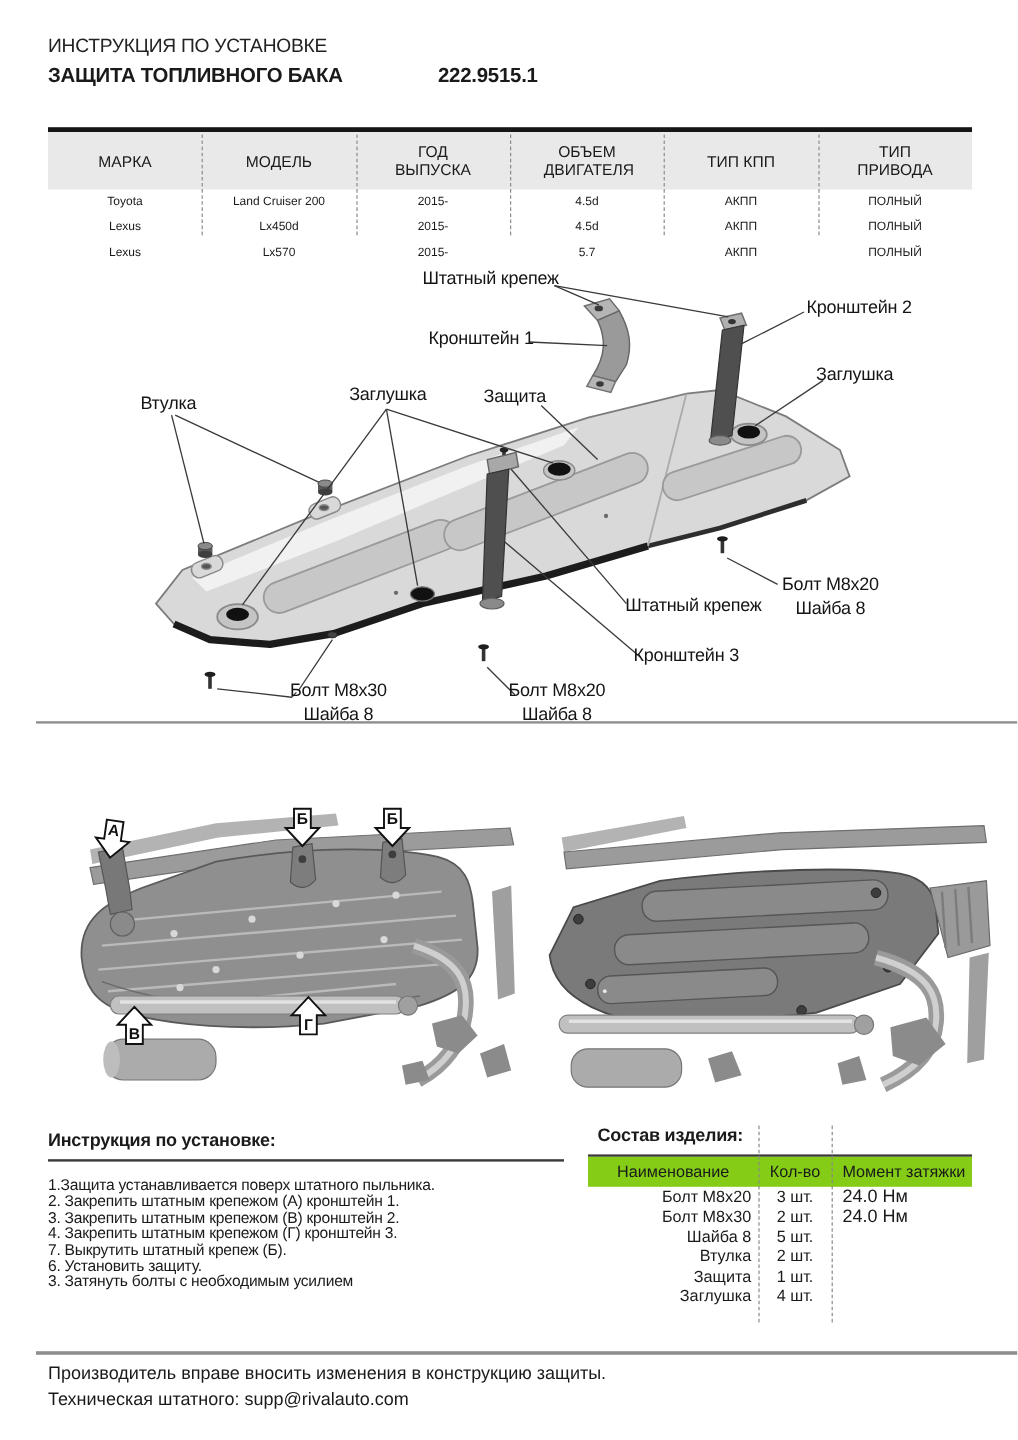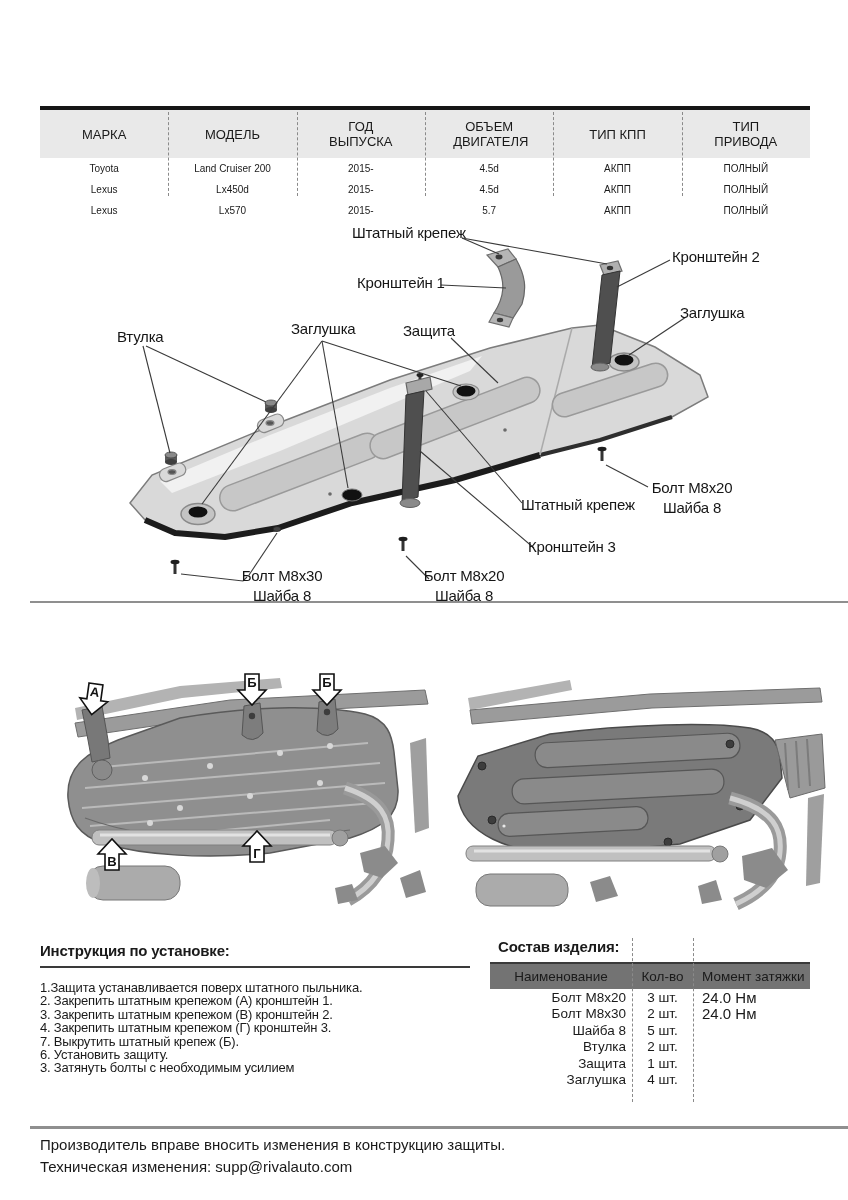--- a/index.html
+++ b/index.html
@@ -32,41 +32,48 @@
   .instructions{position:absolute;left:40px;top:942px;width:430px;}
   .sec-title{font-size:15px;font-weight:bold;letter-spacing:-0.2px;}
   .sec-rule{margin-top:7px;border-bottom:2px solid #3a3a3a;}
   .steps{margin-top:13px;}
   .step{font-size:13px;line-height:13.4px;letter-spacing:-0.2px;}
 
   
   .parts{position:absolute;left:490px;top:938px;width:320px;}
   .parts-title{font-size:15px;font-weight:bold;padding-left:8px;letter-spacing:-0.2px;}
   .parts-rule{margin-top:7px;border-bottom:2px solid #3a3a3a;}
-  .parts-head{display:flex;height:25px;background:#737373;align-items:center;font-size:13.5px;}
+  .parts-head{display:flex;height:25px;background:#84cc16;align-items:center;font-size:13.5px;}
   .parts-row{display:flex;height:16.5px;align-items:center;font-size:13.5px;}
   .pc1{width:142px;text-align:right;padding-right:6px;box-sizing:border-box;}
   .pc2{width:61px;text-align:center;}
   .pc3{flex:1;padding-left:9px;}
   .parts-head .pc1,.parts-head .pc2{text-align:center;padding:0;}
   .parts-row .pc3{font-size:15px;}
   .pdash{position:absolute;top:0;height:164px;border-left:1px dashed #8a8a8a;}
 
   
   .footer-line1{position:absolute;left:40px;top:1136px;font-size:15px;}
   .footer-line2{position:absolute;left:40px;top:1158px;font-size:15px;}
   .footer-line2 b{font-weight:normal;}
 
   svg text{font-family:"Liberation Sans","DejaVu Sans",sans-serif;}
 </style>
 </head>
 <body>
 
 <div class="page">
 
+  <div class="title-block">
+    <div class="title-line1">ИНСТРУКЦИЯ ПО УСТАНОВКЕ</div>
+    <div class="title-line2">
+      <span>ЗАЩИТА ТОПЛИВНОГО БАКА</span>
+      <span class="part-number">222.9515.1</span>
+    </div>
+  </div>
 
   <div class="fit-table">
     <div class="fit-col">
       <div class="fit-head">
           <span>МАРКА</span>
         </div>
       <div class="fit-cell">Toyota</div>
       <div class="fit-cell">Lexus</div>
       <div class="fit-cell">Lexus</div>
     </div>
@@ -405,16 +412,16 @@
     <div class="parts-row">
       <div class="pc1">Заглушка</div>
       <div class="pc2">4 шт.</div>
       <div class="pc3"></div>
     </div>
   </div>
 
   <div class="divider" style="top:1126px;border-top-width:3px;"></div>
   <div class="footer-line1">Производитель вправе вносить изменения в конструкцию защиты.</div>
   <div class="footer-line2">
-    <span>Техническая изменения: </span><b>supp@rivalauto.com</b>
+    <span>Техническая штатного: </span><b>supp@rivalauto.com</b>
   </div>
 
 </div>
 
 </body></html>

